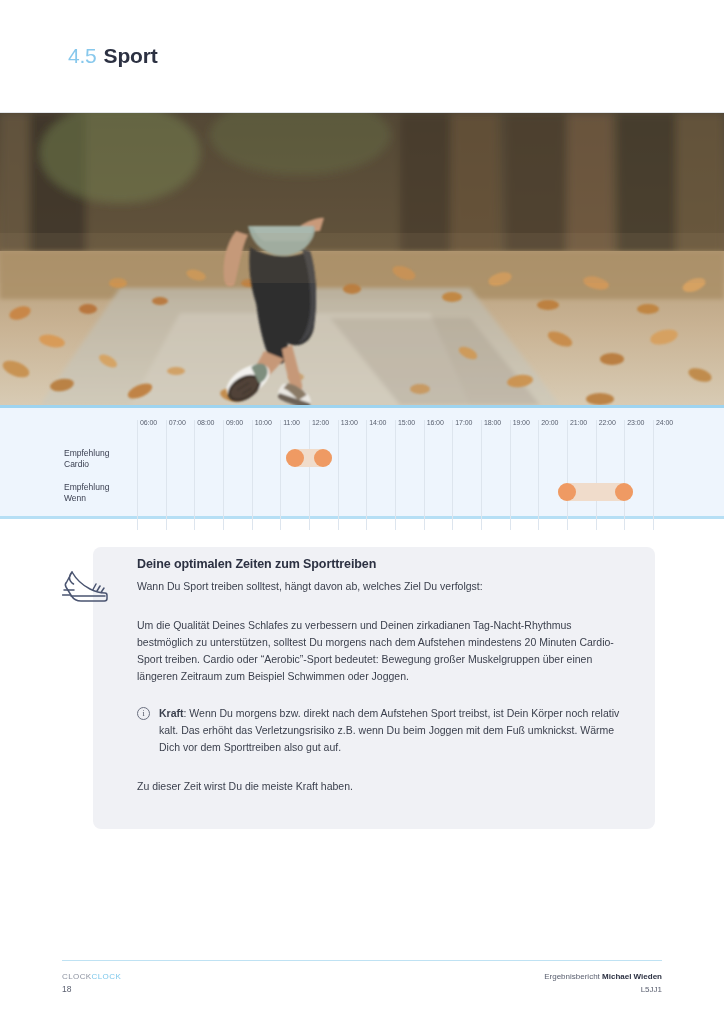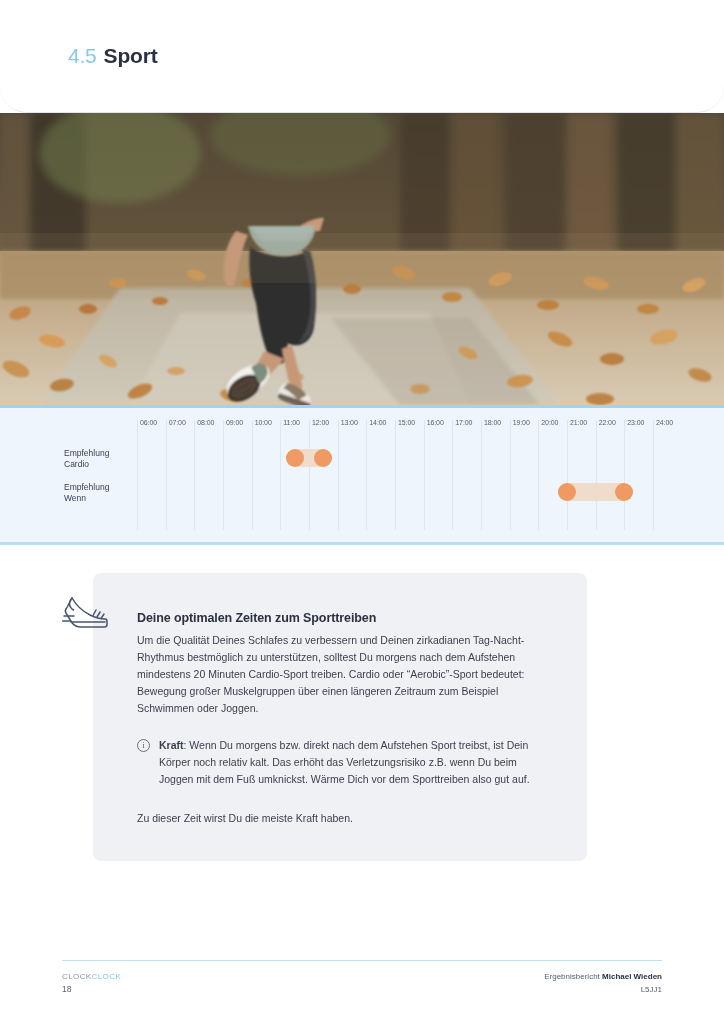--- a/index.html
+++ b/index.html
@@ -13,21 +13,20 @@
   }
 
   
   .page-header{
     height:113px;
     box-sizing:border-box;
     padding:0 0 0 68px;
     display:flex;align-items:center;
     border-bottom:1px solid #e2e6ea;
     background:#fff;
-    border-radius:27px;
   }
   .title{
     font-size:21px;font-weight:700;letter-spacing:-0.2px;
     color:#2c3142;
     display:flex;gap:7px;align-items:baseline;
   }
   .title .num{color:#87c8ec;font-weight:500;}
 
   
   .hero{
@@ -36,21 +35,21 @@
     overflow:hidden;
     background:#8a7a60;
     border-bottom:3px solid #9ed4f0;
   }
   .hero svg{display:block;width:724px;height:292px;}
 
   
   .chart-band{
     position:relative;
     background:#eef5fd;
-    height:137px;
+    height:111px;
     border-bottom:3px solid #b6dff5;
     box-sizing:border-box;
   }
   .chart-inner{position:relative;height:100%;}
 
   .row-labels{
     position:absolute;left:64px;top:0;width:70px;height:100%;
     font-size:8.5px;line-height:11px;color:#3c4152;
   }
   .row-label{position:absolute;left:0;width:72px;}
@@ -86,25 +85,25 @@
   .bar.cardio{top:29px;}
   .bar.kraft{top:63px;}
 
   
   .content-wrap{position:relative;padding:28px 0 0 0;}
   .shoe-icon{
     position:absolute;left:62px;top:44px;
     width:46px;height:42px;
   }
   .card{
-    margin-left:93px;width:494px;
+    margin-left:93px;width:562px;
     background:#f0f1f5;
     border-radius:8px;
     box-sizing:border-box;
-    padding:38px 34px 34px 44px;
+    padding:10px 34px 34px 44px;
   }
   .card h2{
     margin:0 0 7px 0;
     font-size:12.5px;font-weight:700;color:#2c3142;
     letter-spacing:-0.1px;
   }
   .card p{
     margin:0;
     font-size:10.5px;line-height:17px;color:#3a3f4c;
   }
@@ -363,20 +362,21 @@
       <path d="M35 28 L38 23"></path>
       <path d="M39 29.5 L42 25"></path>
       <path d="M9 33 L43 33"></path>
       <path d="M2 27 L12 27" stroke-width="1.5"></path>
       <path d="M0.5 32 L8 32" stroke-width="1.5"></path>
     </svg>
   </div>
 
   <div class="card">
     <h2>Deine optimalen Zeiten zum Sporttreiben</h2>
+    <p class="lead">Wann Du Sport treiben solltest, hängt davon ab, welches Ziel Du verfolgst:</p>
 
     <p class="para">Um die Qualität Deines Schlafes zu verbessern und Deinen zirkadianen Tag-Nacht-Rhythmus bestmöglich zu unterstützen, solltest Du morgens nach dem Aufstehen mindestens 20 Minuten Cardio-Sport treiben. Cardio oder “Aerobic”-Sport bedeutet: Bewegung großer Muskelgruppen über einen längeren Zeitraum zum Beispiel Schwimmen oder Joggen.</p>
 
     <p class="tip">
       <span class="info-icon">i</span><b>Kraft</b><span>: Wenn Du morgens bzw. direkt nach dem Aufstehen Sport treibst, ist Dein Körper noch relativ kalt. Das erhöht das Verletzungsrisiko z.B. wenn Du beim Joggen mit dem Fuß umknickst. Wärme Dich vor dem Sporttreiben also gut auf.</span>
     </p>
 
     <p class="last">Zu dieser Zeit wirst Du die meiste Kraft haben.</p>
   </div>
 </div>

